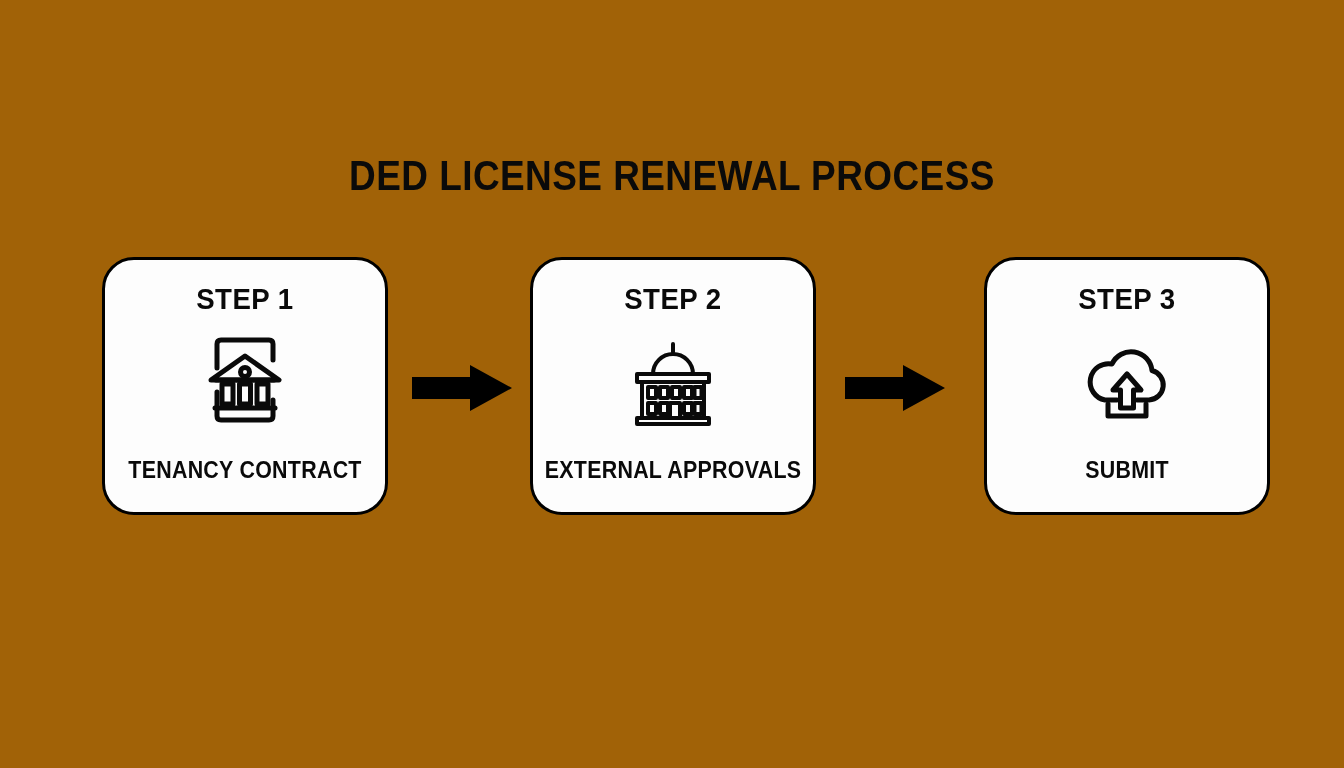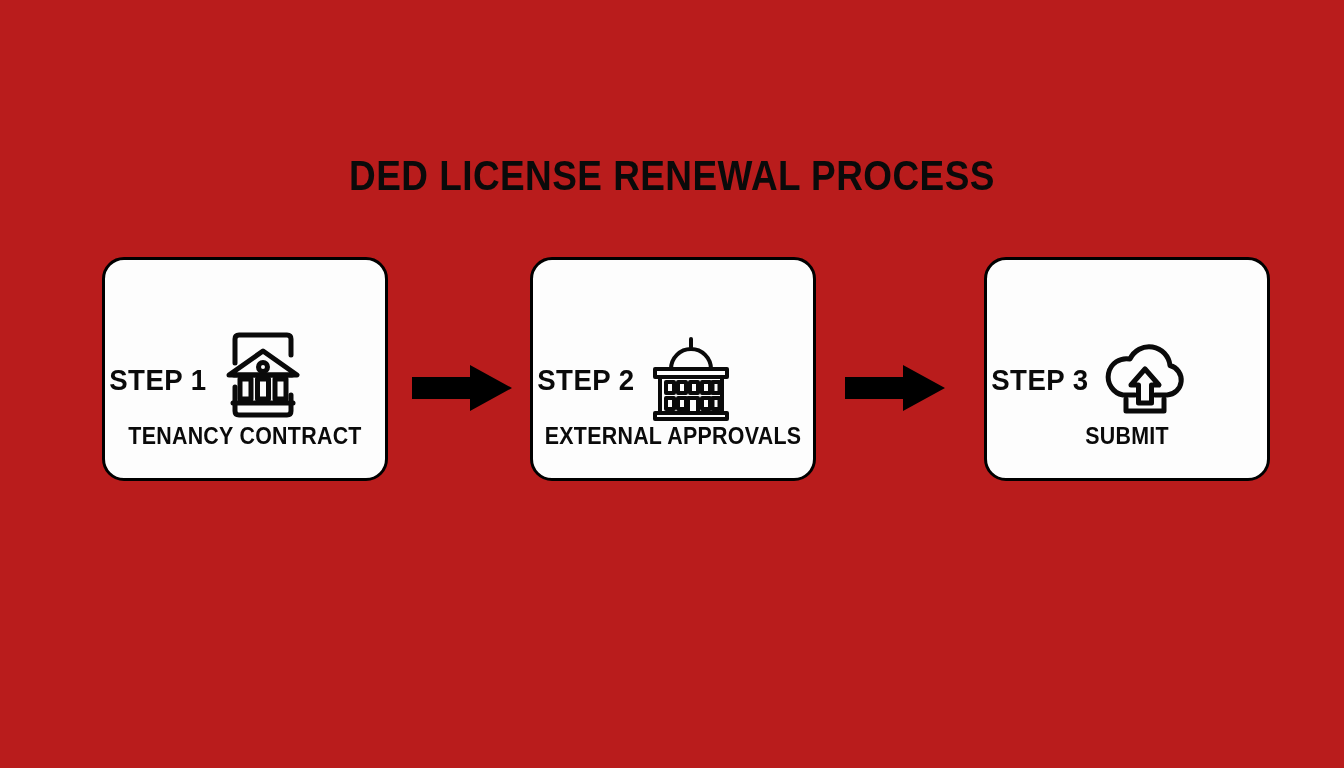--- a/index.html
+++ b/index.html
@@ -13,21 +13,21 @@
     background: #fdfdfd;
     font-family: "Liberation Sans", sans-serif;
     overflow: hidden;
     position: relative;
   }
 
   #canvas {
     position: relative;
     width: 1344px;
     height: 768px;
-    background: #b91c1c;
+    background: #a16207;
   }
 
   
   .page-title {
     position: absolute;
     left: 0;
     top: 152px;
     width: 1344px;
     text-align: center;
     font-family: "Liberation Sans Narrow", "Liberation Sans", sans-serif;
@@ -46,27 +46,27 @@
     left: 0;
     top: 257px;
     width: 1344px;
     height: 260px;
   }
 
   .step-card {
     position: absolute;
     top: 0;
     width: 286px;
-    height: 224px;
+    height: 258px;
     box-sizing: border-box;
     border: 3px solid #000000;
-    border-radius: 22px;
+    border-radius: 32px;
     background: #fdfdfd;
     display: flex;
-    flex-direction: row;
+    flex-direction: column;
     align-items: center;
   }
   .step-card.card-1 { left: 102px; }
   .step-card.card-2 { left: 530px; }
   .step-card.card-3 { left: 984px; }
 
   .step-heading {
     margin-top: 22px;
     font-family: "Liberation Sans Narrow", "Liberation Sans", sans-serif;
     font-size: 30px;

